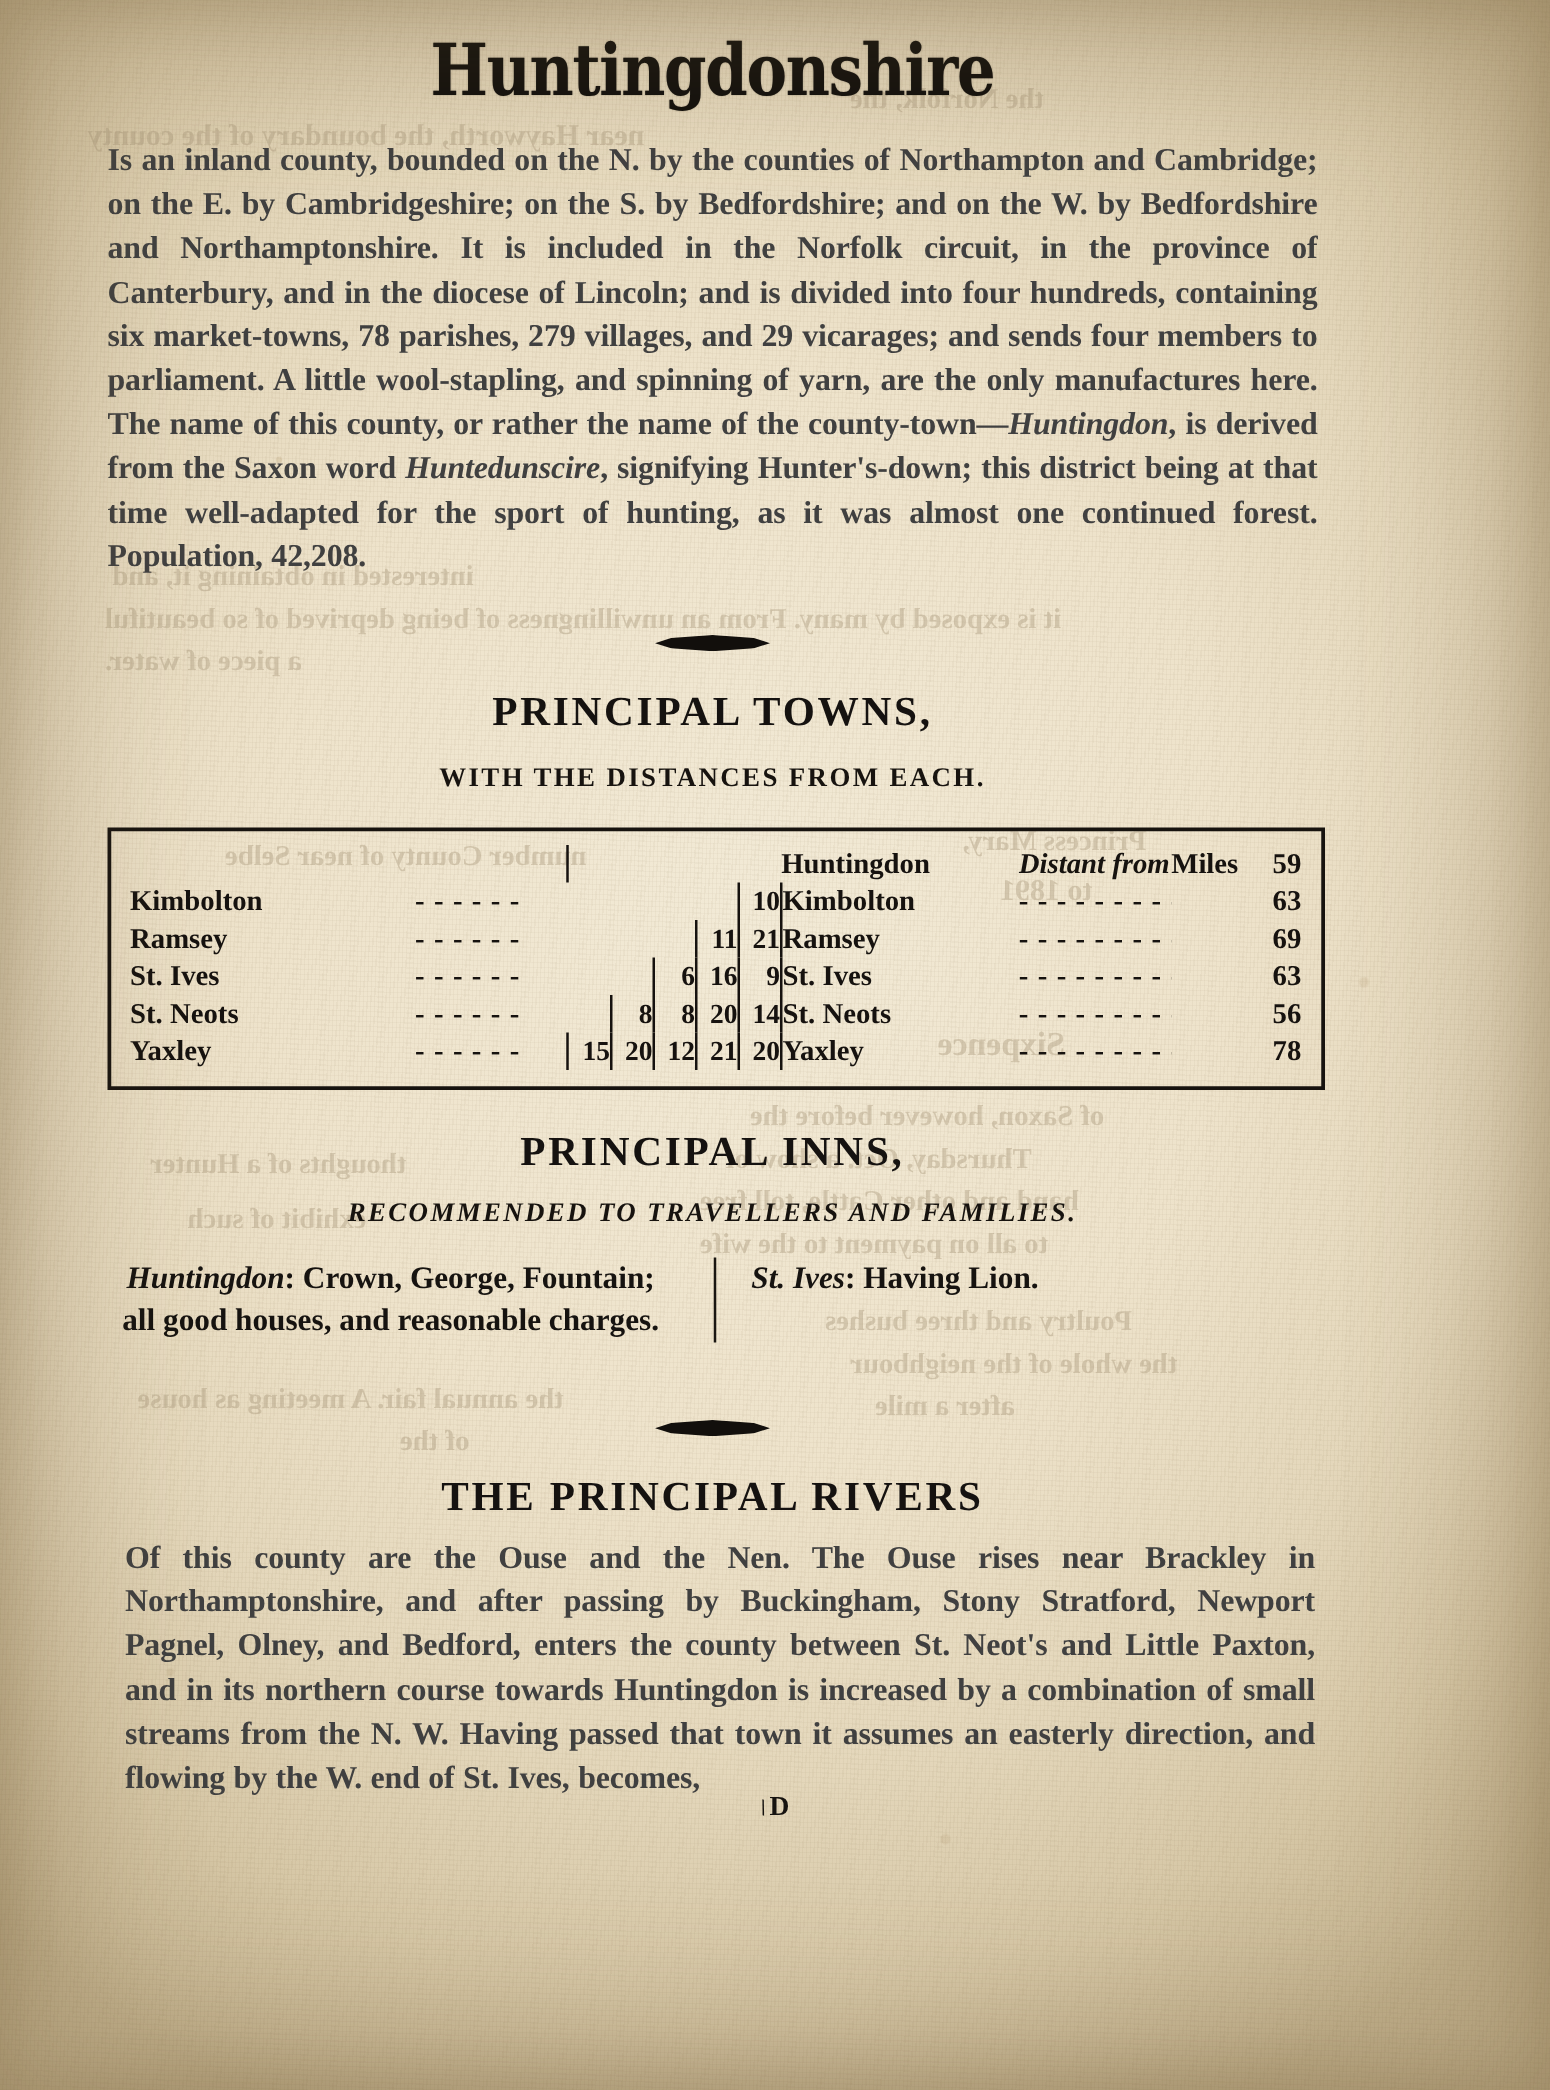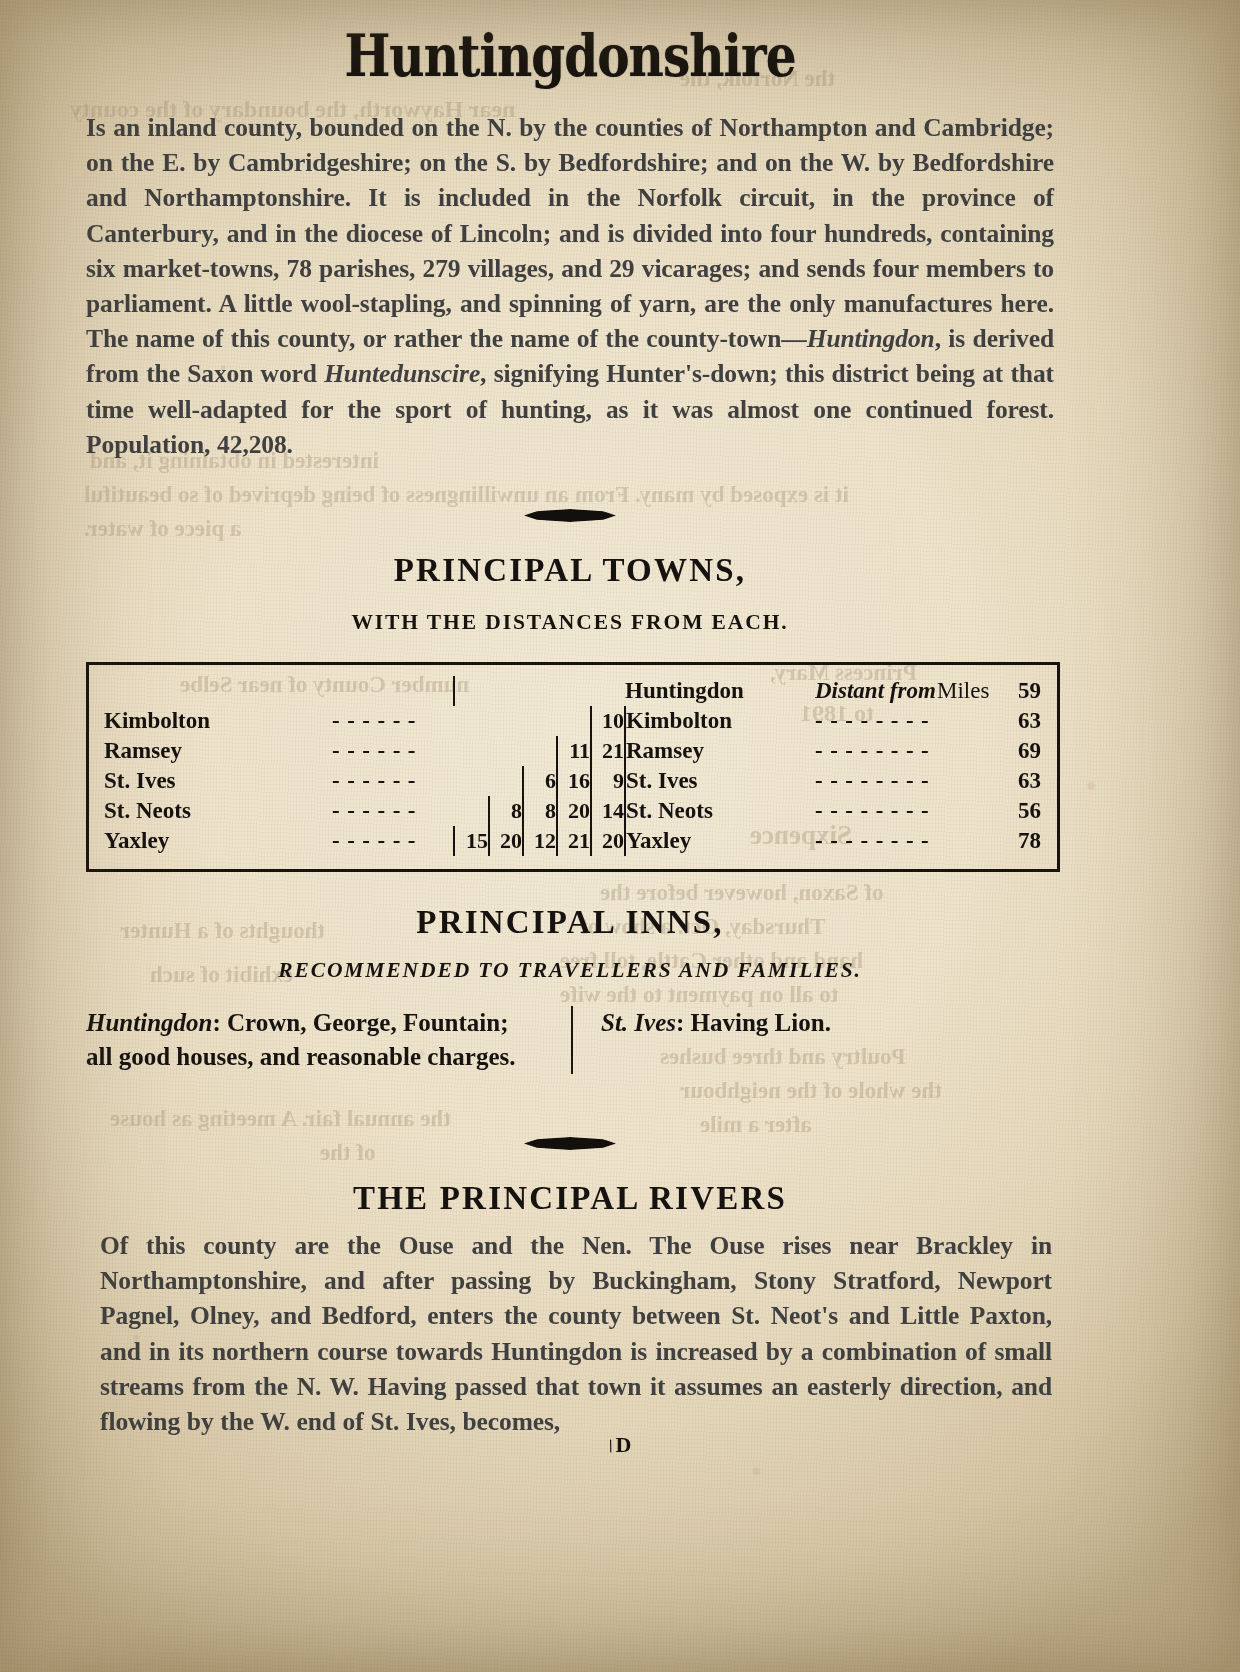--- a/index.html
+++ b/index.html
@@ -182,32 +182,32 @@
   .hdr-hunt{
     font-size:23px;font-weight:700;
   }
   .hdr-london{
     font-style:italic;
     font-size:23px;
     font-weight:700;
     text-align:center;
   }
   .hdr-miles{
-    font-weight:400;font-size:23px;
+    font-weight:700;font-size:23px;
   }
 
   
   #inns{
     display:flex;
     font-size:25px;
     line-height:34px;
     font-weight:700;
   }
   #inns .icol{flex:1;}
-  #inns .icol.left{padding-right:32px;}
+  #inns .icol.left{padding-right:32px;text-align:center;}
   #inns .icol.right{padding-left:28px;border-left:2px solid #1a1611;}
   #inns .icol.right{text-align:left;}
   #inns i{font-weight:700;}
 
   
   #sig{
     position:absolute;
     left:0;width:1240px;
     text-align:center;
     font-size:22px;

